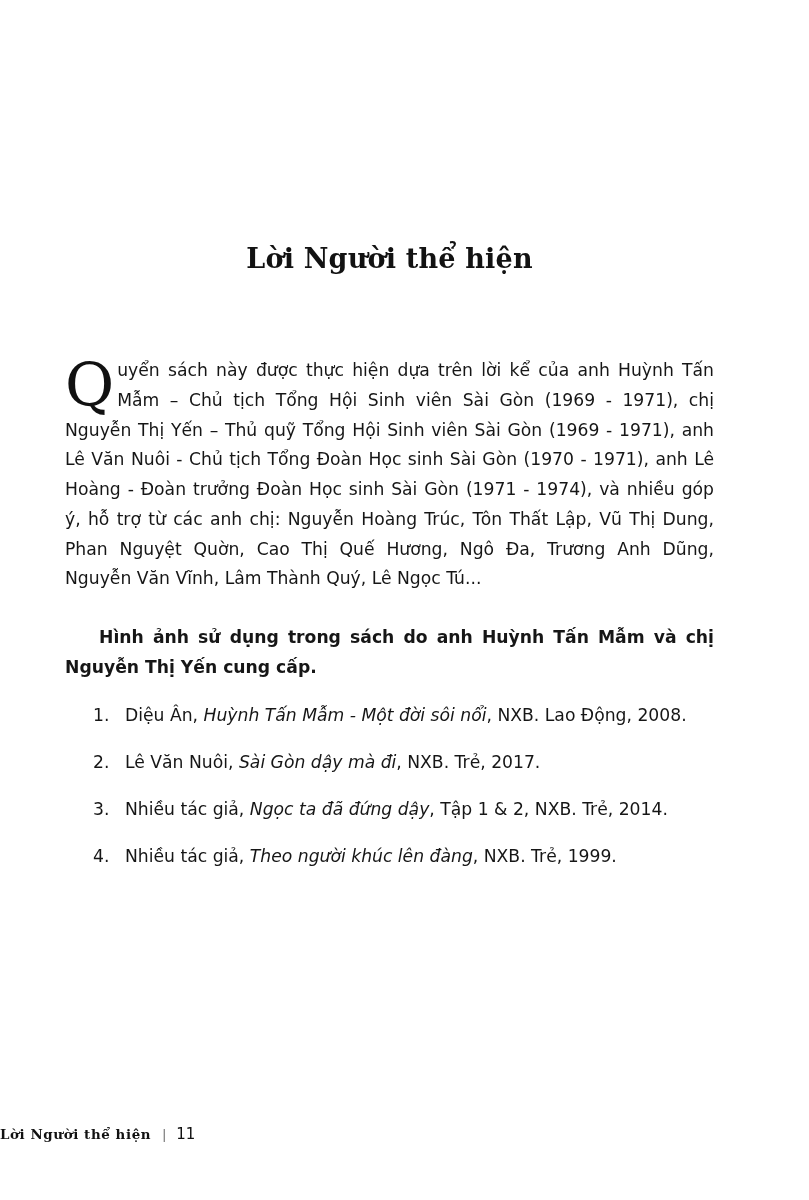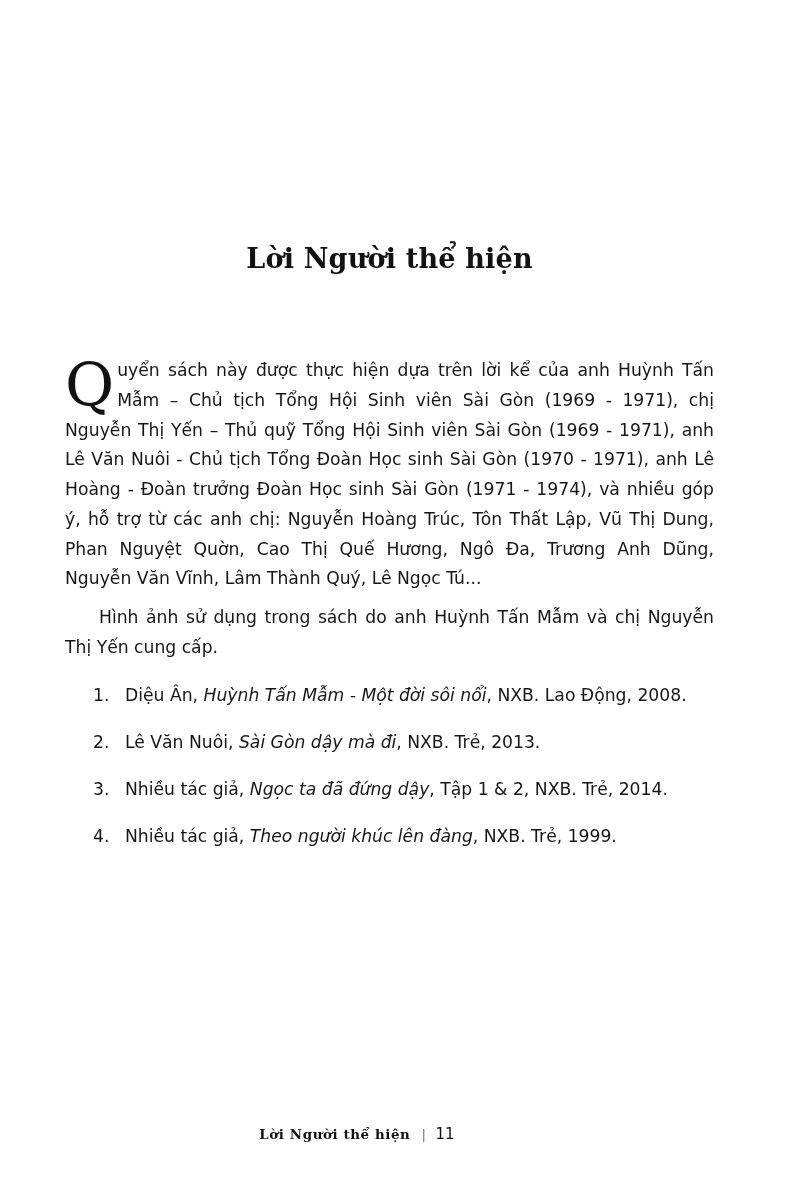--- a/index.html
+++ b/index.html
@@ -56,21 +56,22 @@
     font-family: "DejaVu Serif", serif;
     font-size: 60px;
     line-height: 0.84;
     font-weight: normal;
     padding: 4px 2px 0 0;
     margin-right: 1px;
     color: #111111;
   }
   .para-indent {
     text-indent: 34px;
-    margin-top: 9px;
+    margin-top: 29px;
+    font-weight: bold;
   }
 
   ol.refs {
     margin: 14px 0 0 0;
     padding-left: 0;
     list-style: none;
     counter-reset: refc;
   }
   ol.refs li {
     position: relative;
@@ -88,21 +89,21 @@
     text-align: left;
   }
   ol.refs li i {
   }
 
   .footer {
     position: absolute;
     left: 0;
     right: 95px;
     bottom: 52px;
-    text-align: center;
+    text-align: left;
     font-size: 13.4px;
     font-family: "DejaVu Serif", serif;
     font-weight: bold;
     letter-spacing: 0.6px;
     color: #111111;
   }
   .footer .sep {
     display: inline-block;
     padding: 0 9px 0 11px;
     color: #6d6d6d;
@@ -130,21 +131,21 @@
 
     <p class="para-indent">Hình ảnh sử dụng trong sách do anh Huỳnh Tấn Mẫm và chị Nguyễn Thị Yến cung cấp.</p>
 
 
 
     <ol class="refs">
       <li>
         <span class="num">1.</span><span>Diệu Ân, </span><i>Huỳnh Tấn Mẫm - Một đời sôi nổi</i><span>, NXB. Lao Động, 2008.</span>
       </li>
       <li>
-        <span class="num">2.</span><span>Lê Văn Nuôi, </span><i>Sài Gòn dậy mà đi</i><span>, NXB. Trẻ, 2013.</span>
+        <span class="num">2.</span><span>Lê Văn Nuôi, </span><i>Sài Gòn dậy mà đi</i><span>, NXB. Trẻ, 2017.</span>
       </li>
       <li>
         <span class="num">3.</span><span>Nhiều tác giả, </span><i>Ngọc ta đã đứng dậy</i><span>, Tập 1 &amp; 2, NXB. Trẻ, 2014.</span>
       </li>
       <li>
         <span class="num">4.</span><span>Nhiều tác giả, </span><i>Theo người khúc lên đàng</i><span>, NXB. Trẻ, 1999.</span>
       </li>
     </ol>
 
   </div>

